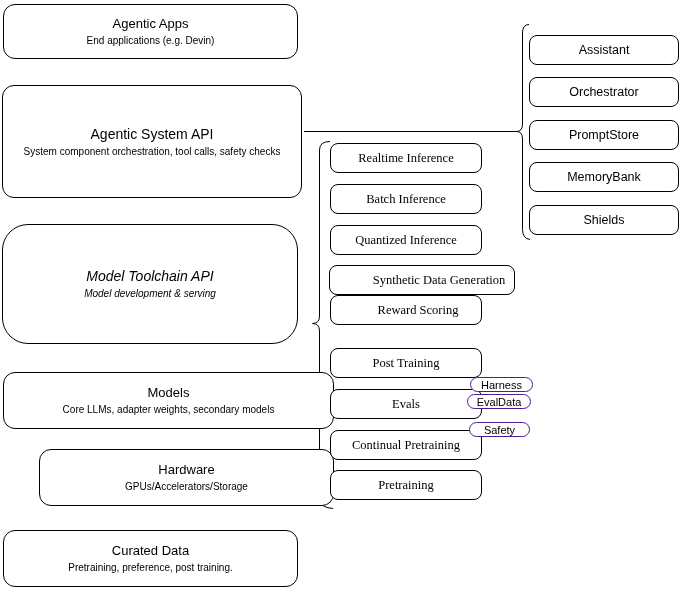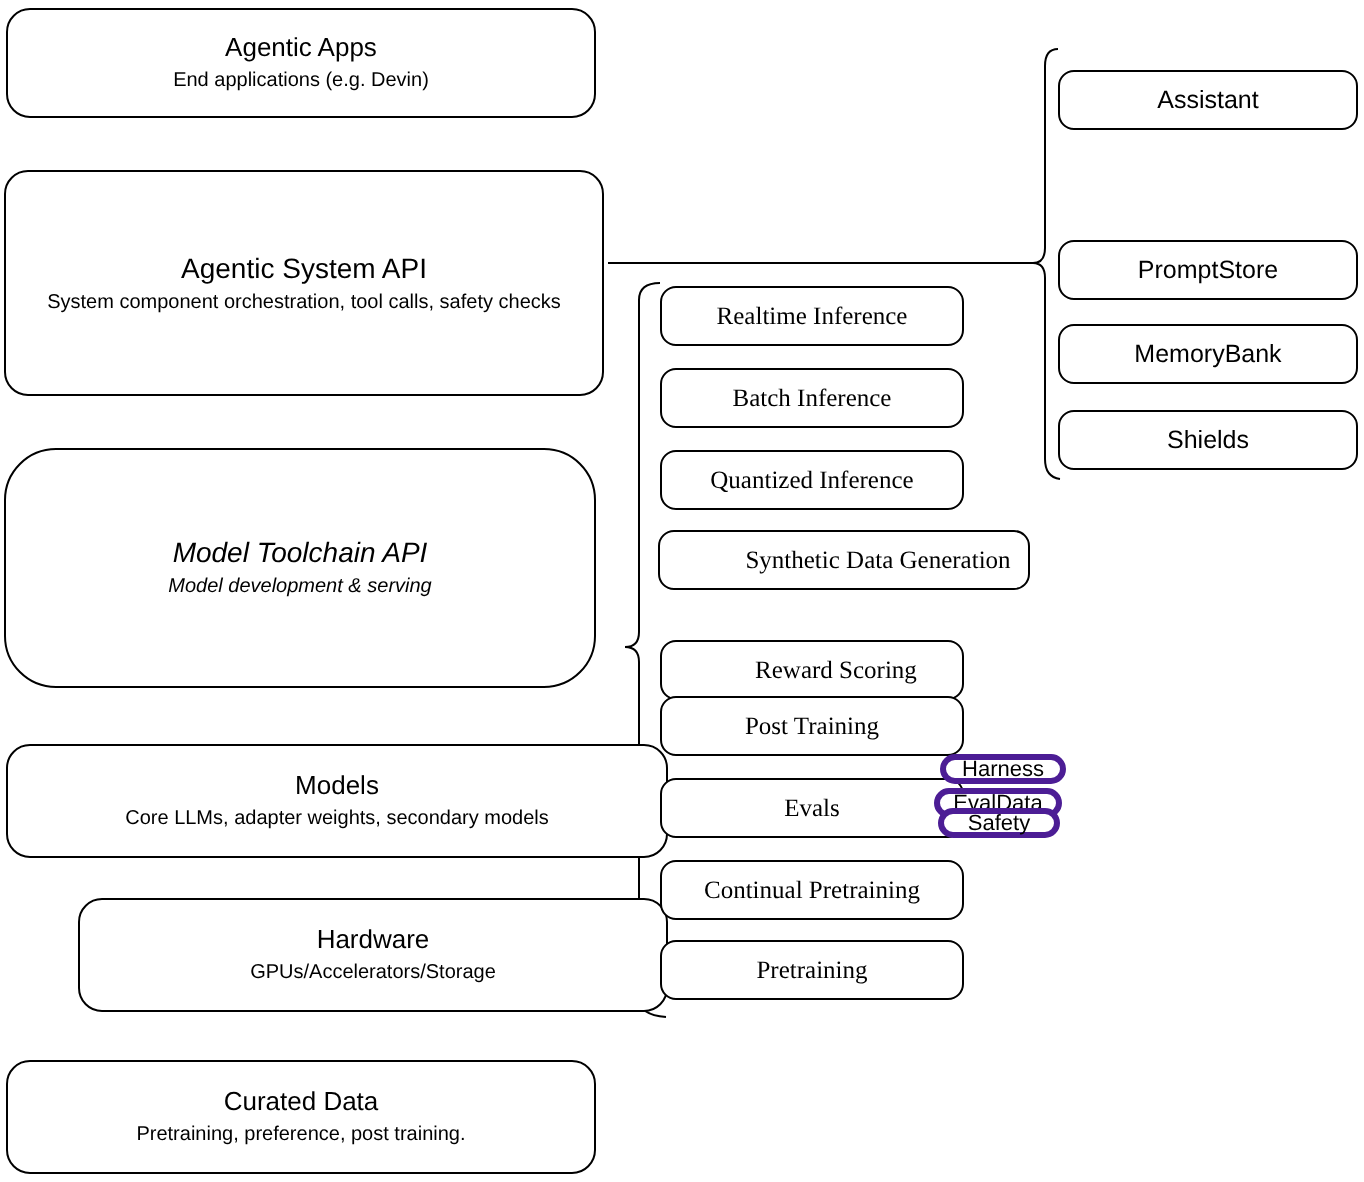--- a/index.html
+++ b/index.html
@@ -58,21 +58,21 @@
     display: flex;
     align-items: center;
     justify-content: center;
     font-size: 12.5px;
     white-space: nowrap;
     text-align: left;
   }
   .pill {
     position: absolute;
     box-sizing: border-box;
-    border: 3px solid #4c1d95;
+    border: 1px solid #4c1d95;
     border-radius: 8px;
     background: #ffffff;
     height: 15px;
     display: flex;
     align-items: center;
     justify-content: center;
     font-size: 11px;
     white-space: nowrap;
     z-index: 3;
   }
@@ -125,21 +125,21 @@
   </div>
   <div class="smallbox mid" style="top:184px;">
     <span>Batch Inference</span>
   </div>
   <div class="smallbox mid" style="top:225px;">
     <span>Quantized Inference</span>
   </div>
   <div class="smallbox mid" style="top:265px; left:329px; width:186px;padding-left:34px;">
     <span>Synthetic Data Generation</span>
   </div>
-  <div class="smallbox mid" style="top:320px;padding-left:24px;">
+  <div class="smallbox mid" style="top:295px;padding-left:24px;">
     <span>Reward Scoring</span>
   </div>
   <div class="smallbox mid" style="top:348px;">
     <span>Post Training</span>
   </div>
   <div class="smallbox mid" style="top:389px;">
     <span>Evals</span>
   </div>
   <div class="smallbox mid" style="top:430px;">
     <span>Continual Pretraining</span>
@@ -147,26 +147,29 @@
   <div class="smallbox mid" style="top:470px;">
     <span>Pretraining</span>
   </div>
 
   <div class="pill" style="left:470px; top:377px; width:63px;">
     <span>Harness</span>
   </div>
   <div class="pill" style="left:467px; top:394px; width:64px;">
     <span>EvalData</span>
   </div>
-  <div class="pill" style="left:469px; top:404px; width:61px;">
+  <div class="pill" style="left:469px; top:422px; width:61px;">
     <span>Safety</span>
   </div>
 
   <div class="smallbox right" style="top:35px;">
     <span>Assistant</span>
+  </div>
+  <div class="smallbox right" style="top:77px;">
+    <span>Orchestrator</span>
   </div>
   <div class="smallbox right" style="top:162px;">
     <span>MemoryBank</span>
   </div>
   <div class="smallbox right" style="top:120px;">
     <span>PromptStore</span>
   </div>
   <div class="smallbox right" style="top:205px;">
     <span>Shields</span>
   </div>

